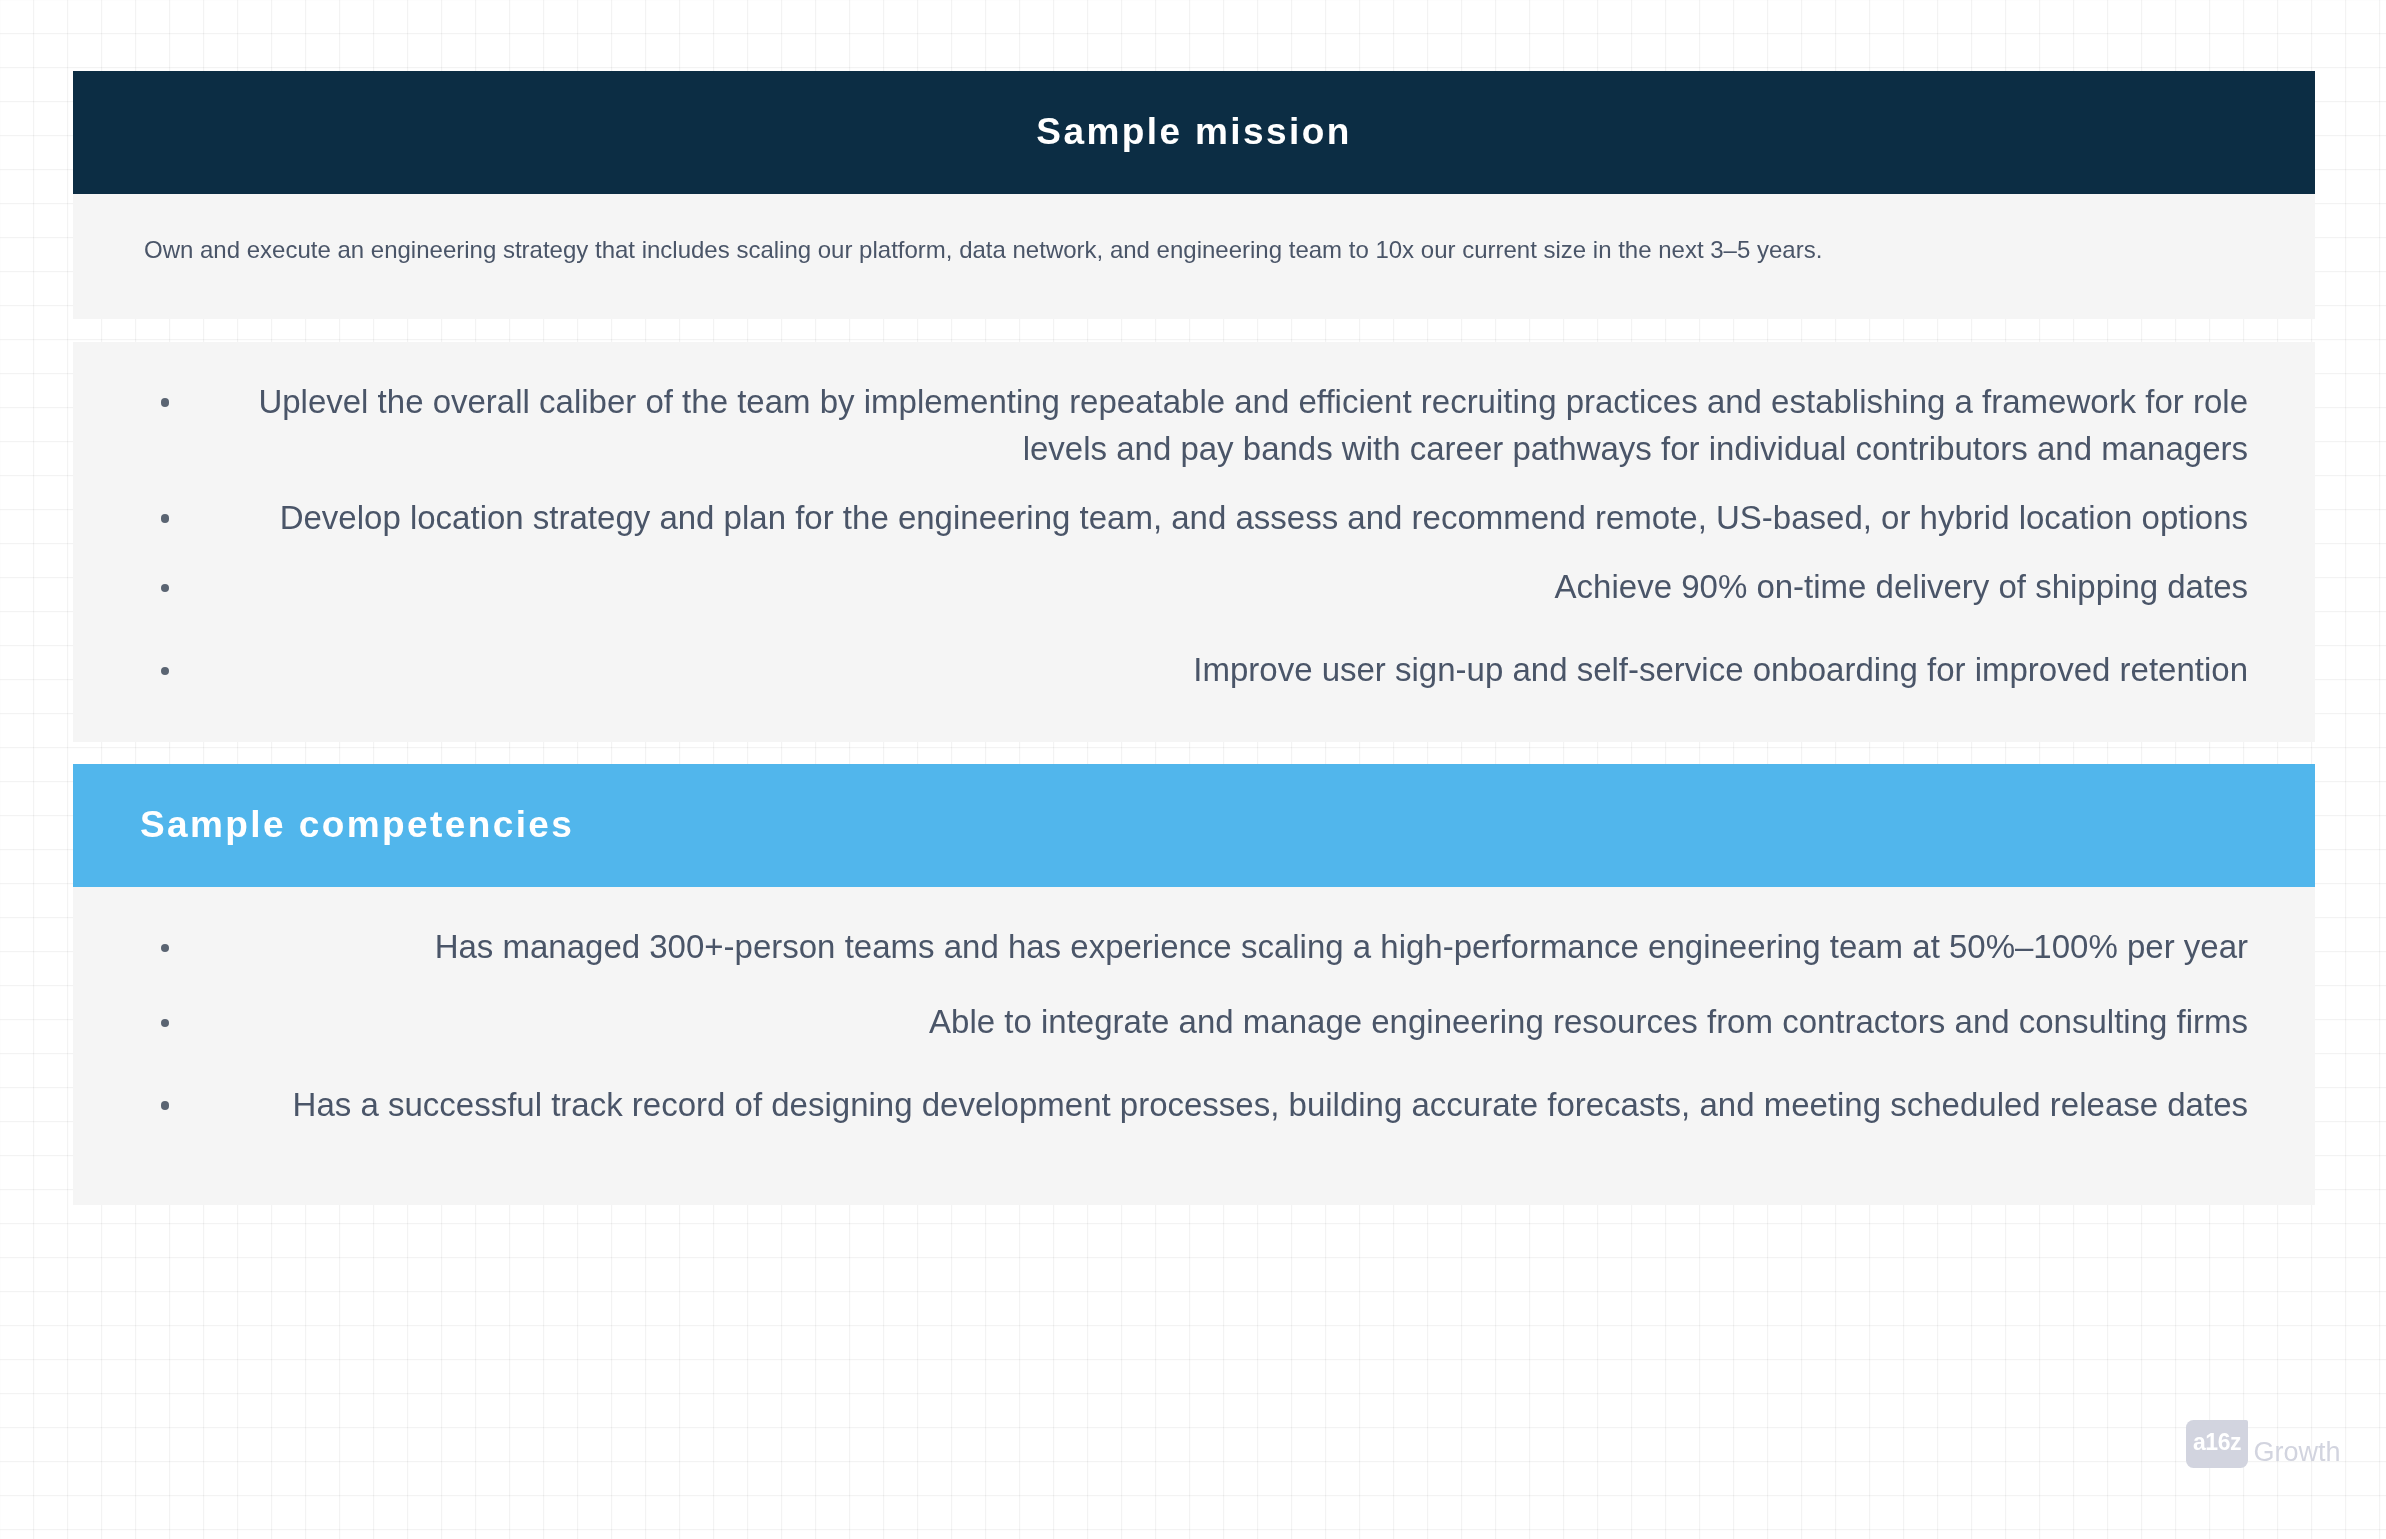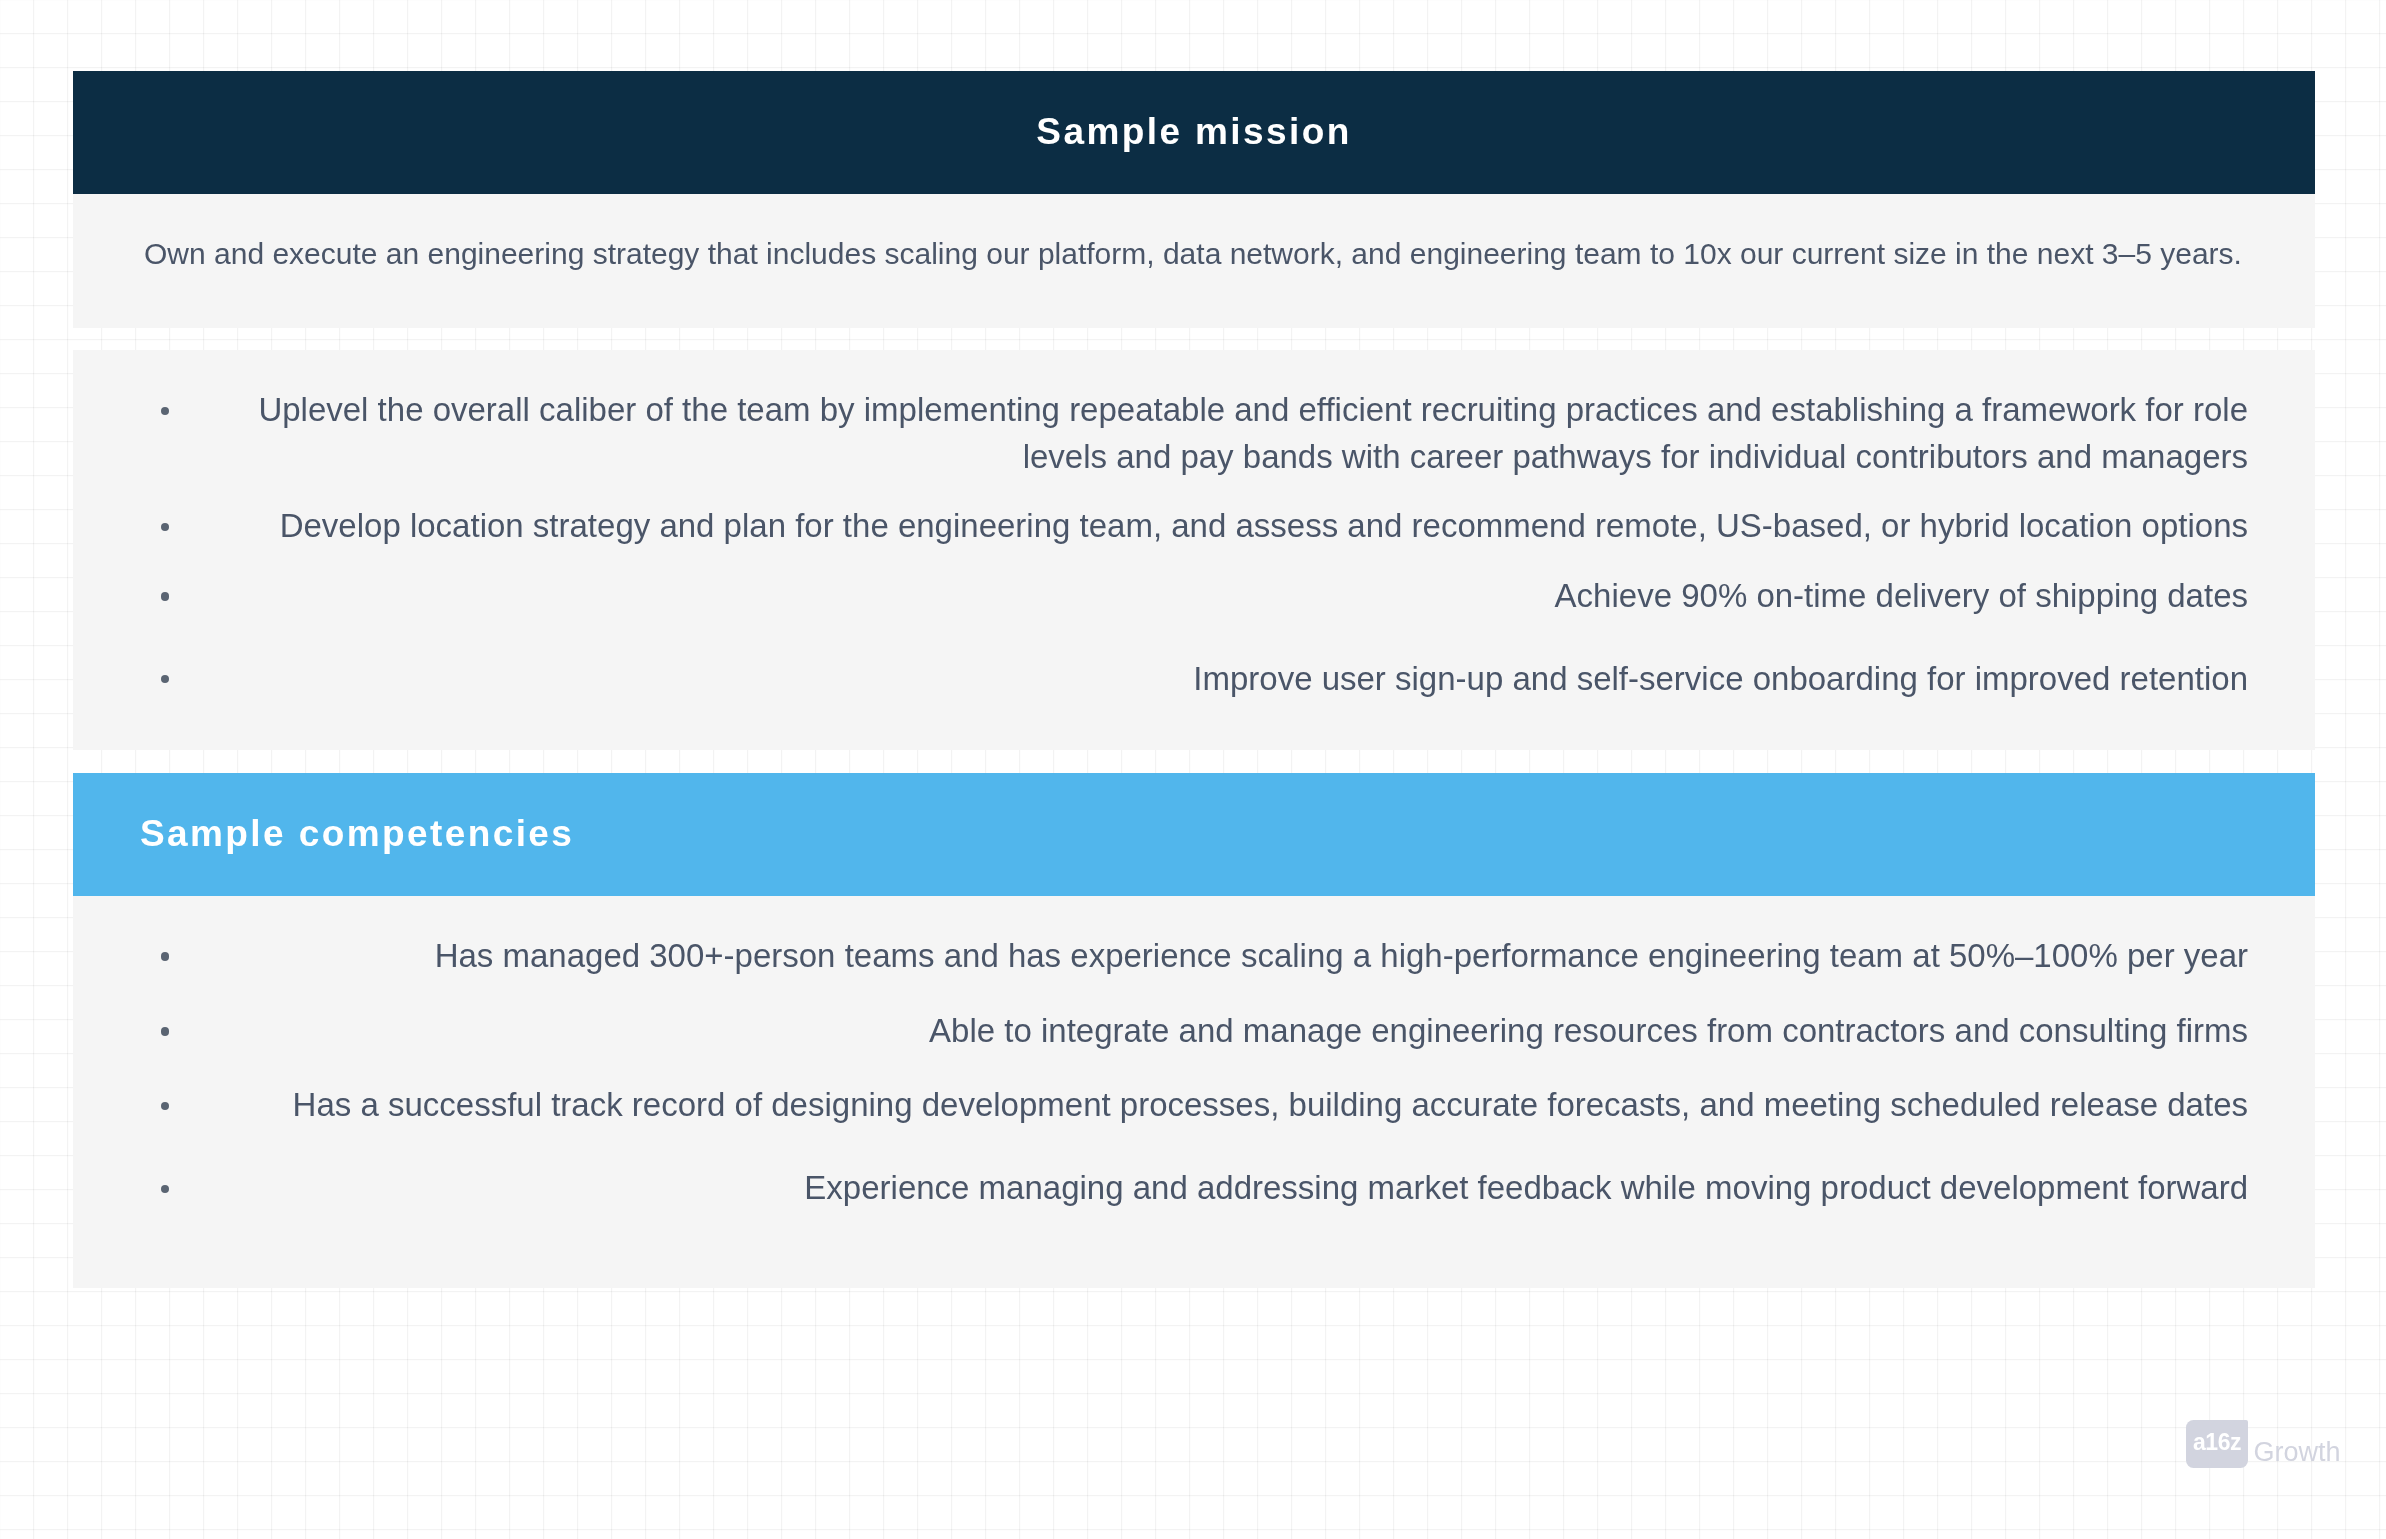--- a/index.html
+++ b/index.html
@@ -56,21 +56,21 @@
     box-sizing: border-box;
     background: #f5f5f5;
     width: 100%;
   }
 
   .body-mission {
     padding: 39px 67px 52px 71px;
   }
   .mission-text {
     color: #4a5568;
-    font-size: 30px;
+    font-size: 24px;
     line-height: 1.43;
     margin: 0;
     max-width: 2135px;
   }
 
   .body-list {
     padding: 37px 67px 48px 71px;
   }
 
   ul.bullets {
@@ -186,24 +186,20 @@
           <span class="bullet-text">Has managed 300+-person teams and has experience scaling a high-performance engineering team at 50%–100% per year</span>
         </li>
         <li>
           <span class="dot"></span>
           <span class="bullet-text">Able to integrate and manage engineering resources from contractors and consulting firms</span>
         </li>
         <li>
           <span class="dot"></span>
           <span class="bullet-text">Has a successful track record of designing development processes, building accurate forecasts, and meeting scheduled release dates</span>
         </li>
-        <li>
-          <span class="dot"></span>
-          <span class="bullet-text">Experience managing and addressing market feedback while moving product development forward</span>
-        </li>
       </ul>
     </div>
   </section>
 
 </div>
 
 <div class="logo">
   <div class="logo-badge">
     <span>a16z</span>
   </div>

